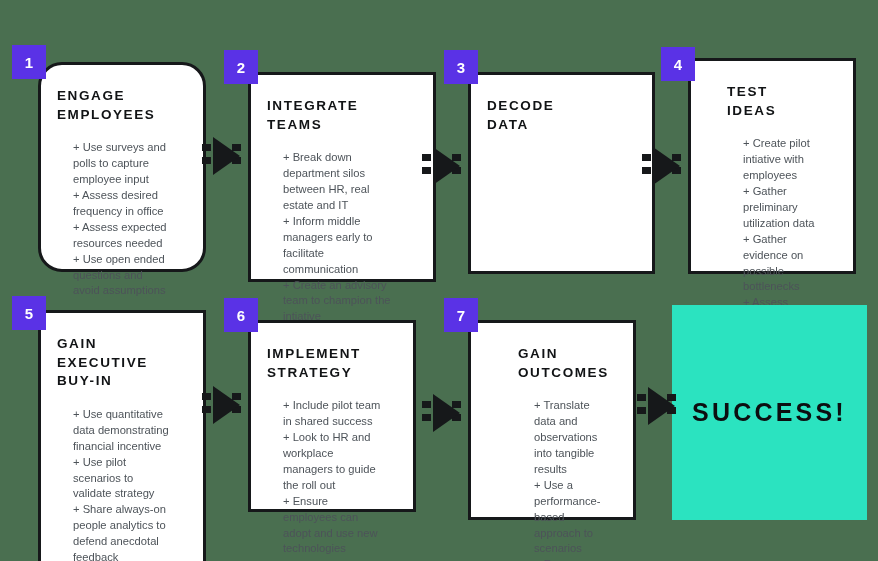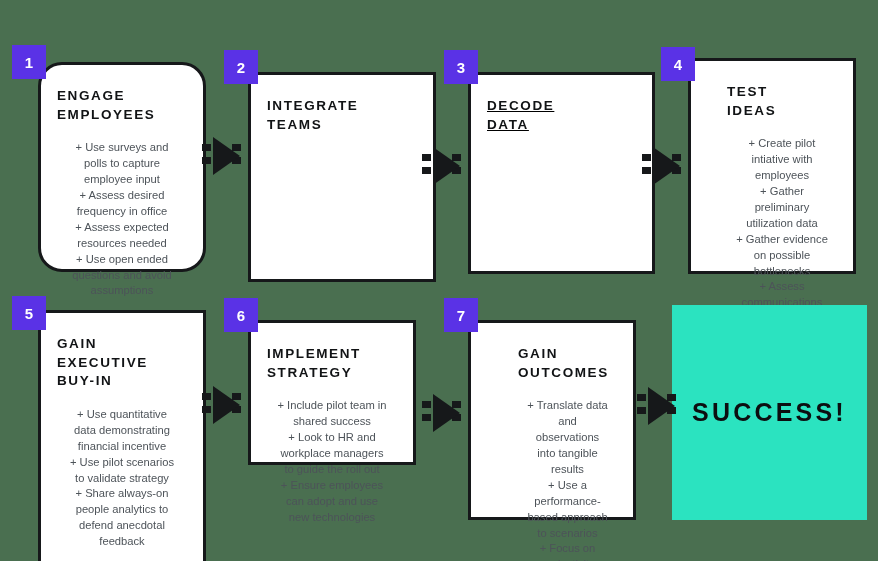--- a/index.html
+++ b/index.html
@@ -30,23 +30,22 @@
     line-height:1.38;
     color:#111315;
     text-transform:uppercase;
     margin:0 0 16px 0;
     white-space:pre-line;
   }
   .card-body{
     font-size:11.2px;
     line-height:1.42;
     color:#4d5359;
-    margin:8px;
+    margin:16px;
     white-space:pre-line;
-    text-align:center;
   }
 
   
   .badge{
     position:absolute;
     width:34px;height:34px;
     background:#5a32e6;
     color:#ffffff;
     font-size:15px;
     font-weight:bold;
@@ -108,39 +107,42 @@
         <rect x="30" y="24" width="9" height="7"></rect>
         <polygon points="11,4 38,23 11,42"></polygon>
       </g>
     </svg>
   </div>
 
   <div class="card" style="left:248px;top:72px;width:188px;height:210px;">
     <div class="card-inner">
       <div class="card-title">INTEGRATE
 TEAMS</div>
+      <div class="card-body">+ Break down department silos between HR, real estate and IT
++ Inform middle managers early to facilitate communication
++ Create an advisory team to champion the intiative</div>
     </div>
   </div>
   <div class="badge" style="left:224px;top:50px;">
     <span>2</span>
   </div>
 
   <div class="arrow" style="left:422px;top:143px;">
     <svg viewBox="0 0 42 46" xmlns="http://www.w3.org/2000/svg">
       <g fill="#16181a">
         <rect x="0" y="11" width="9" height="7"></rect>
         <rect x="0" y="24" width="9" height="7"></rect>
         <rect x="30" y="11" width="9" height="7"></rect>
         <rect x="30" y="24" width="9" height="7"></rect>
         <polygon points="11,4 38,23 11,42"></polygon>
       </g>
     </svg>
   </div>
 
-  <div class="card" style="left:468px;top:72px;width:187px;height:202px;text-decoration:underline;">
+  <div class="card" style="left:468px;top:72px;width:187px;height:202px;">
     <div class="card-inner">
       <div class="card-title">DECODE
 DATA</div>
     </div>
   </div>
   <div class="badge" style="left:444px;top:50px;">
     <span>3</span>
   </div>
 
   <div class="arrow" style="left:642px;top:143px;">
@@ -187,21 +189,21 @@
       <g fill="#16181a">
         <rect x="0" y="11" width="9" height="7"></rect>
         <rect x="0" y="24" width="9" height="7"></rect>
         <rect x="30" y="11" width="9" height="7"></rect>
         <rect x="30" y="24" width="9" height="7"></rect>
         <polygon points="11,4 38,23 11,42"></polygon>
       </g>
     </svg>
   </div>
 
-  <div class="card" style="left:248px;top:320px;width:168px;height:145px;">
+  <div class="card" style="left:248px;top:320px;width:168px;height:192px;">
     <div class="card-inner">
       <div class="card-title">IMPLEMENT
 STRATEGY</div>
       <div class="card-body">+ Include pilot team in shared success
 + Look to HR and workplace managers to guide the roll out
 + Ensure employees can adopt and use new technologies</div>
     </div>
   </div>
   <div class="badge" style="left:224px;top:298px;">
     <span>6</span>

